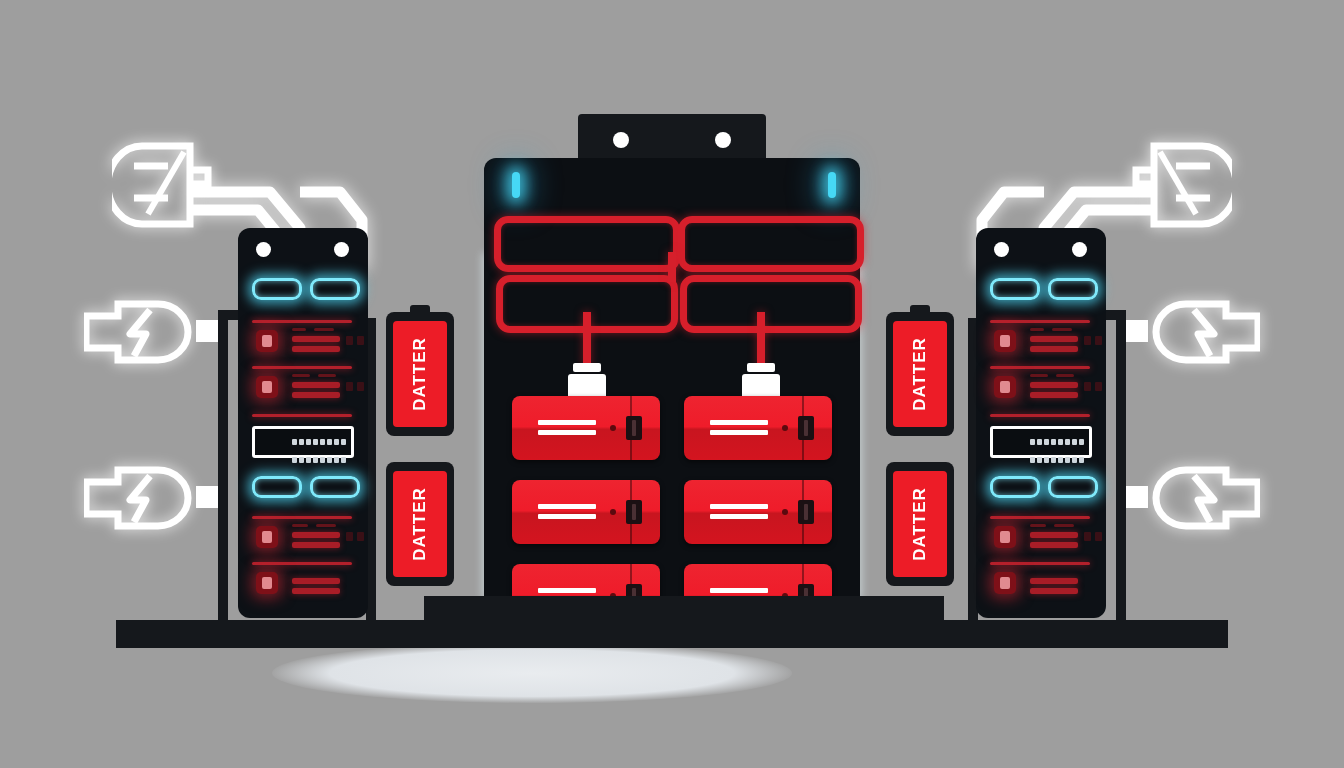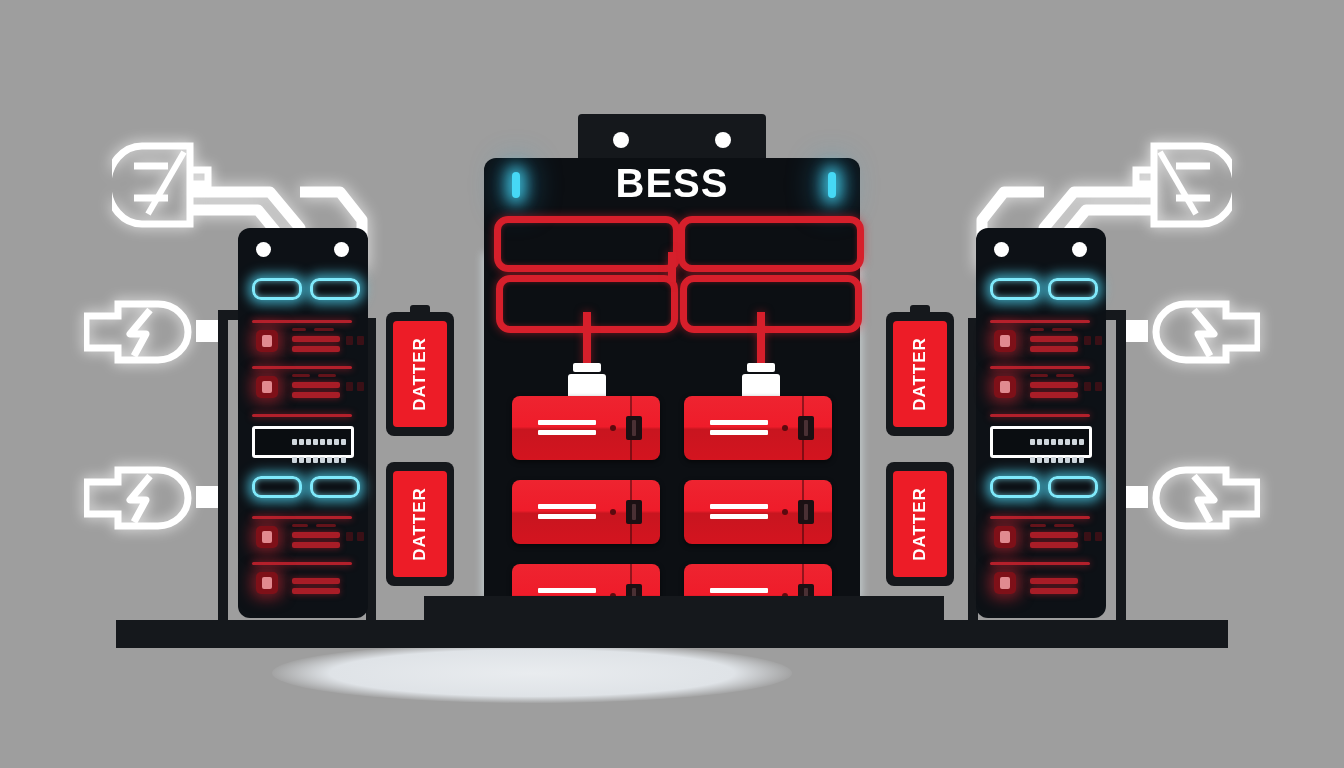--- a/index.html
+++ b/index.html
@@ -322,21 +322,20 @@
 
   <div class="center-head"></div>
   <div class="head-bolt b1"></div>
   <div class="head-bolt b2"></div>
 
   <div class="side-rail l"></div>
   <div class="side-rail r"></div>
 
   <div class="center-unit"></div>
 
-  <div class="center-title">BESS</div>
   <div class="led-v l"></div>
   <div class="led-v r"></div>
 
   <div class="pipe pipe-a"></div>
   <div class="pipe pipe-b"></div>
   <div class="pipe pipe-c"></div>
   <div class="pipe pipe-d"></div>
   <div class="pipe-stem"></div>
 
   <div class="drop-cable c1"></div>

